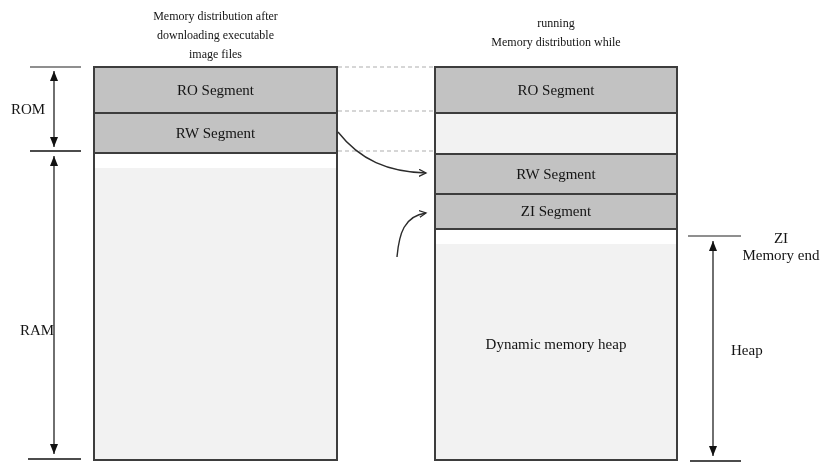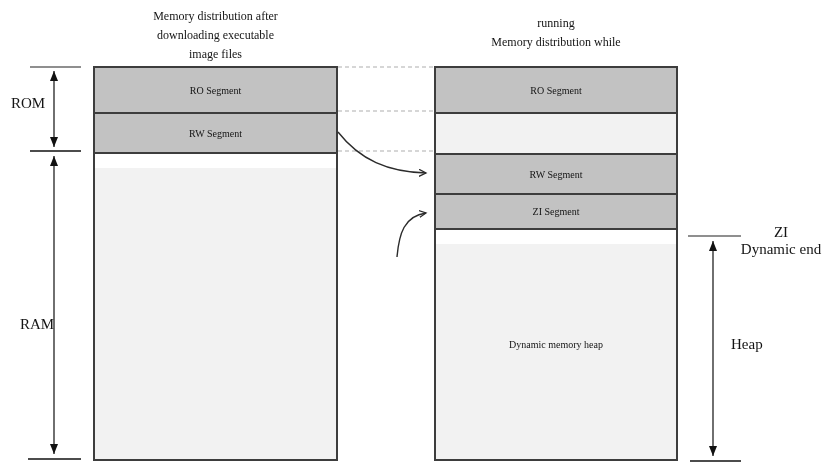--- a/index.html
+++ b/index.html
@@ -38,32 +38,33 @@
     flex-direction:column;
   }
   .box-left{left:93px;width:245px;}
   .box-right{left:434px;width:244px;}
   .seg{
     box-sizing:border-box;
     border-bottom:2px solid var(--border);
     display:flex;
     align-items:center;
     justify-content:center;
-    font-size:10px;
+    font-size:15px;
   }
   .seg:last-child{border-bottom:none;margin-top:14px;}
   .seg.gray{background:var(--segment-fill);}
   .seg.light{background:var(--light-fill);}
   .seg.grow{flex:1 1 auto;}
   .seg-heap{padding-bottom:14px;}
   .side-label{
     position:absolute;
     font-size:15px;
     text-align:center;
     line-height:17px;
+    margin-top:6px;
   }
   .rom-label{left:5px;top:95px;width:46px;}
   .ram-label{left:14px;top:316px;width:46px;}
   .zi-end-label{left:735px;top:224px;width:92px;}
   .heap-label{left:731px;top:336px;width:60px;text-align:left;}
   svg.overlay{
     position:absolute;
     left:0;top:0;
     pointer-events:none;
   }
@@ -113,21 +114,21 @@
     </div>
     <div class="seg light grow seg-heap">
       <span>Dynamic memory heap</span>
     </div>
   </div>
 
   <div class="side-label rom-label">ROM</div>
   <div class="side-label ram-label">RAM</div>
   <div class="side-label zi-end-label">
     <div>ZI</div>
-    <div>Dynamic end</div>
+    <div>Memory end</div>
   </div>
   <div class="side-label heap-label">Heap</div>
 
   <svg class="overlay" width="829" height="464" viewBox="0 0 829 464">
     <defs>
       <marker id="mF" markerUnits="userSpaceOnUse" markerWidth="12" markerHeight="10" refX="10" refY="4" orient="auto-start-reverse">
         <path class="head-filled" d="M0,0 L10,4 L0,8 Z"></path>
       </marker>
       <marker id="mO" markerUnits="userSpaceOnUse" markerWidth="10" markerHeight="9" refX="7" refY="4" orient="auto">
         <path class="head-open" d="M0,0.5 L7,4 L0,7.5"></path>

